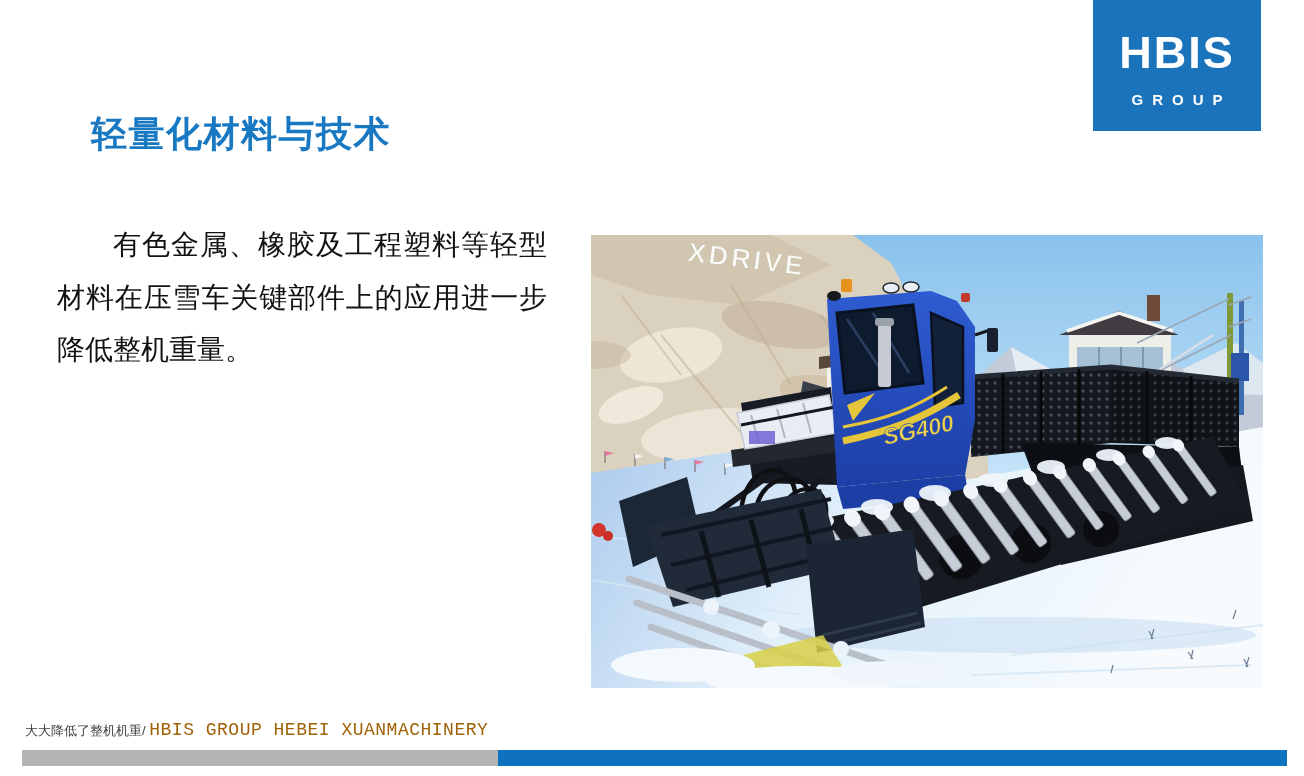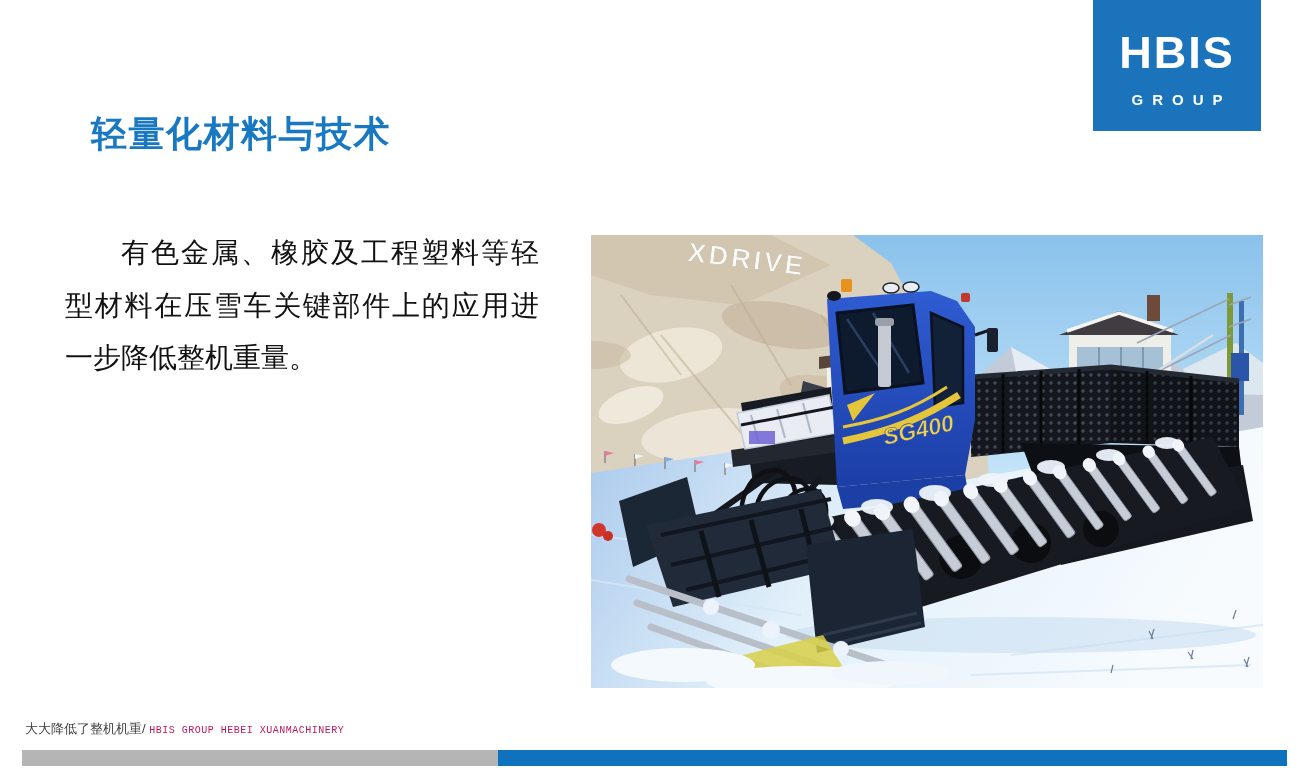--- a/index.html
+++ b/index.html
@@ -20,29 +20,29 @@
   .title{
     position:absolute;left:75px;top:110px;
     font-size:36px;font-weight:bold;color:#1878C2;letter-spacing:1.5px;white-space:nowrap;margin-left:16px;
   }
   
   .bodytext{
     position:absolute;left:57px;top:219px;width:490px;
     font-size:28px;line-height:52.5px;color:#121212;
     text-align:justify;
   }
-  .bodytext p{margin:8px;text-indent:2em;}
+  .bodytext p{margin:0;text-indent:2em;}
   
   .photo{
     position:absolute;left:591px;top:235px;width:672px;height:453px;overflow:hidden;
   }
   .photo svg{display:block;}
   
   .footer{position:absolute;left:25px;top:720px;font-size:13px;color:#3d3d3d;white-space:nowrap;}
-  .footer .latin{font-family:"Liberation Mono",monospace;font-size:10px;letter-spacing:0.5px;color:#be185d;}
+  .footer .latin{font-family:"Liberation Mono",monospace;font-size:18px;letter-spacing:0.5px;color:#a16207;}
   
   .bar-gray{position:absolute;left:22px;top:750px;width:476px;height:16px;background:#B5B5B5;}
   .bar-blue{position:absolute;left:498px;top:750px;width:789px;height:16px;background:#0E72BE;}
 </style>
 </head>
 <body>
 
 <div class="slide">
 
   <div class="logo">

